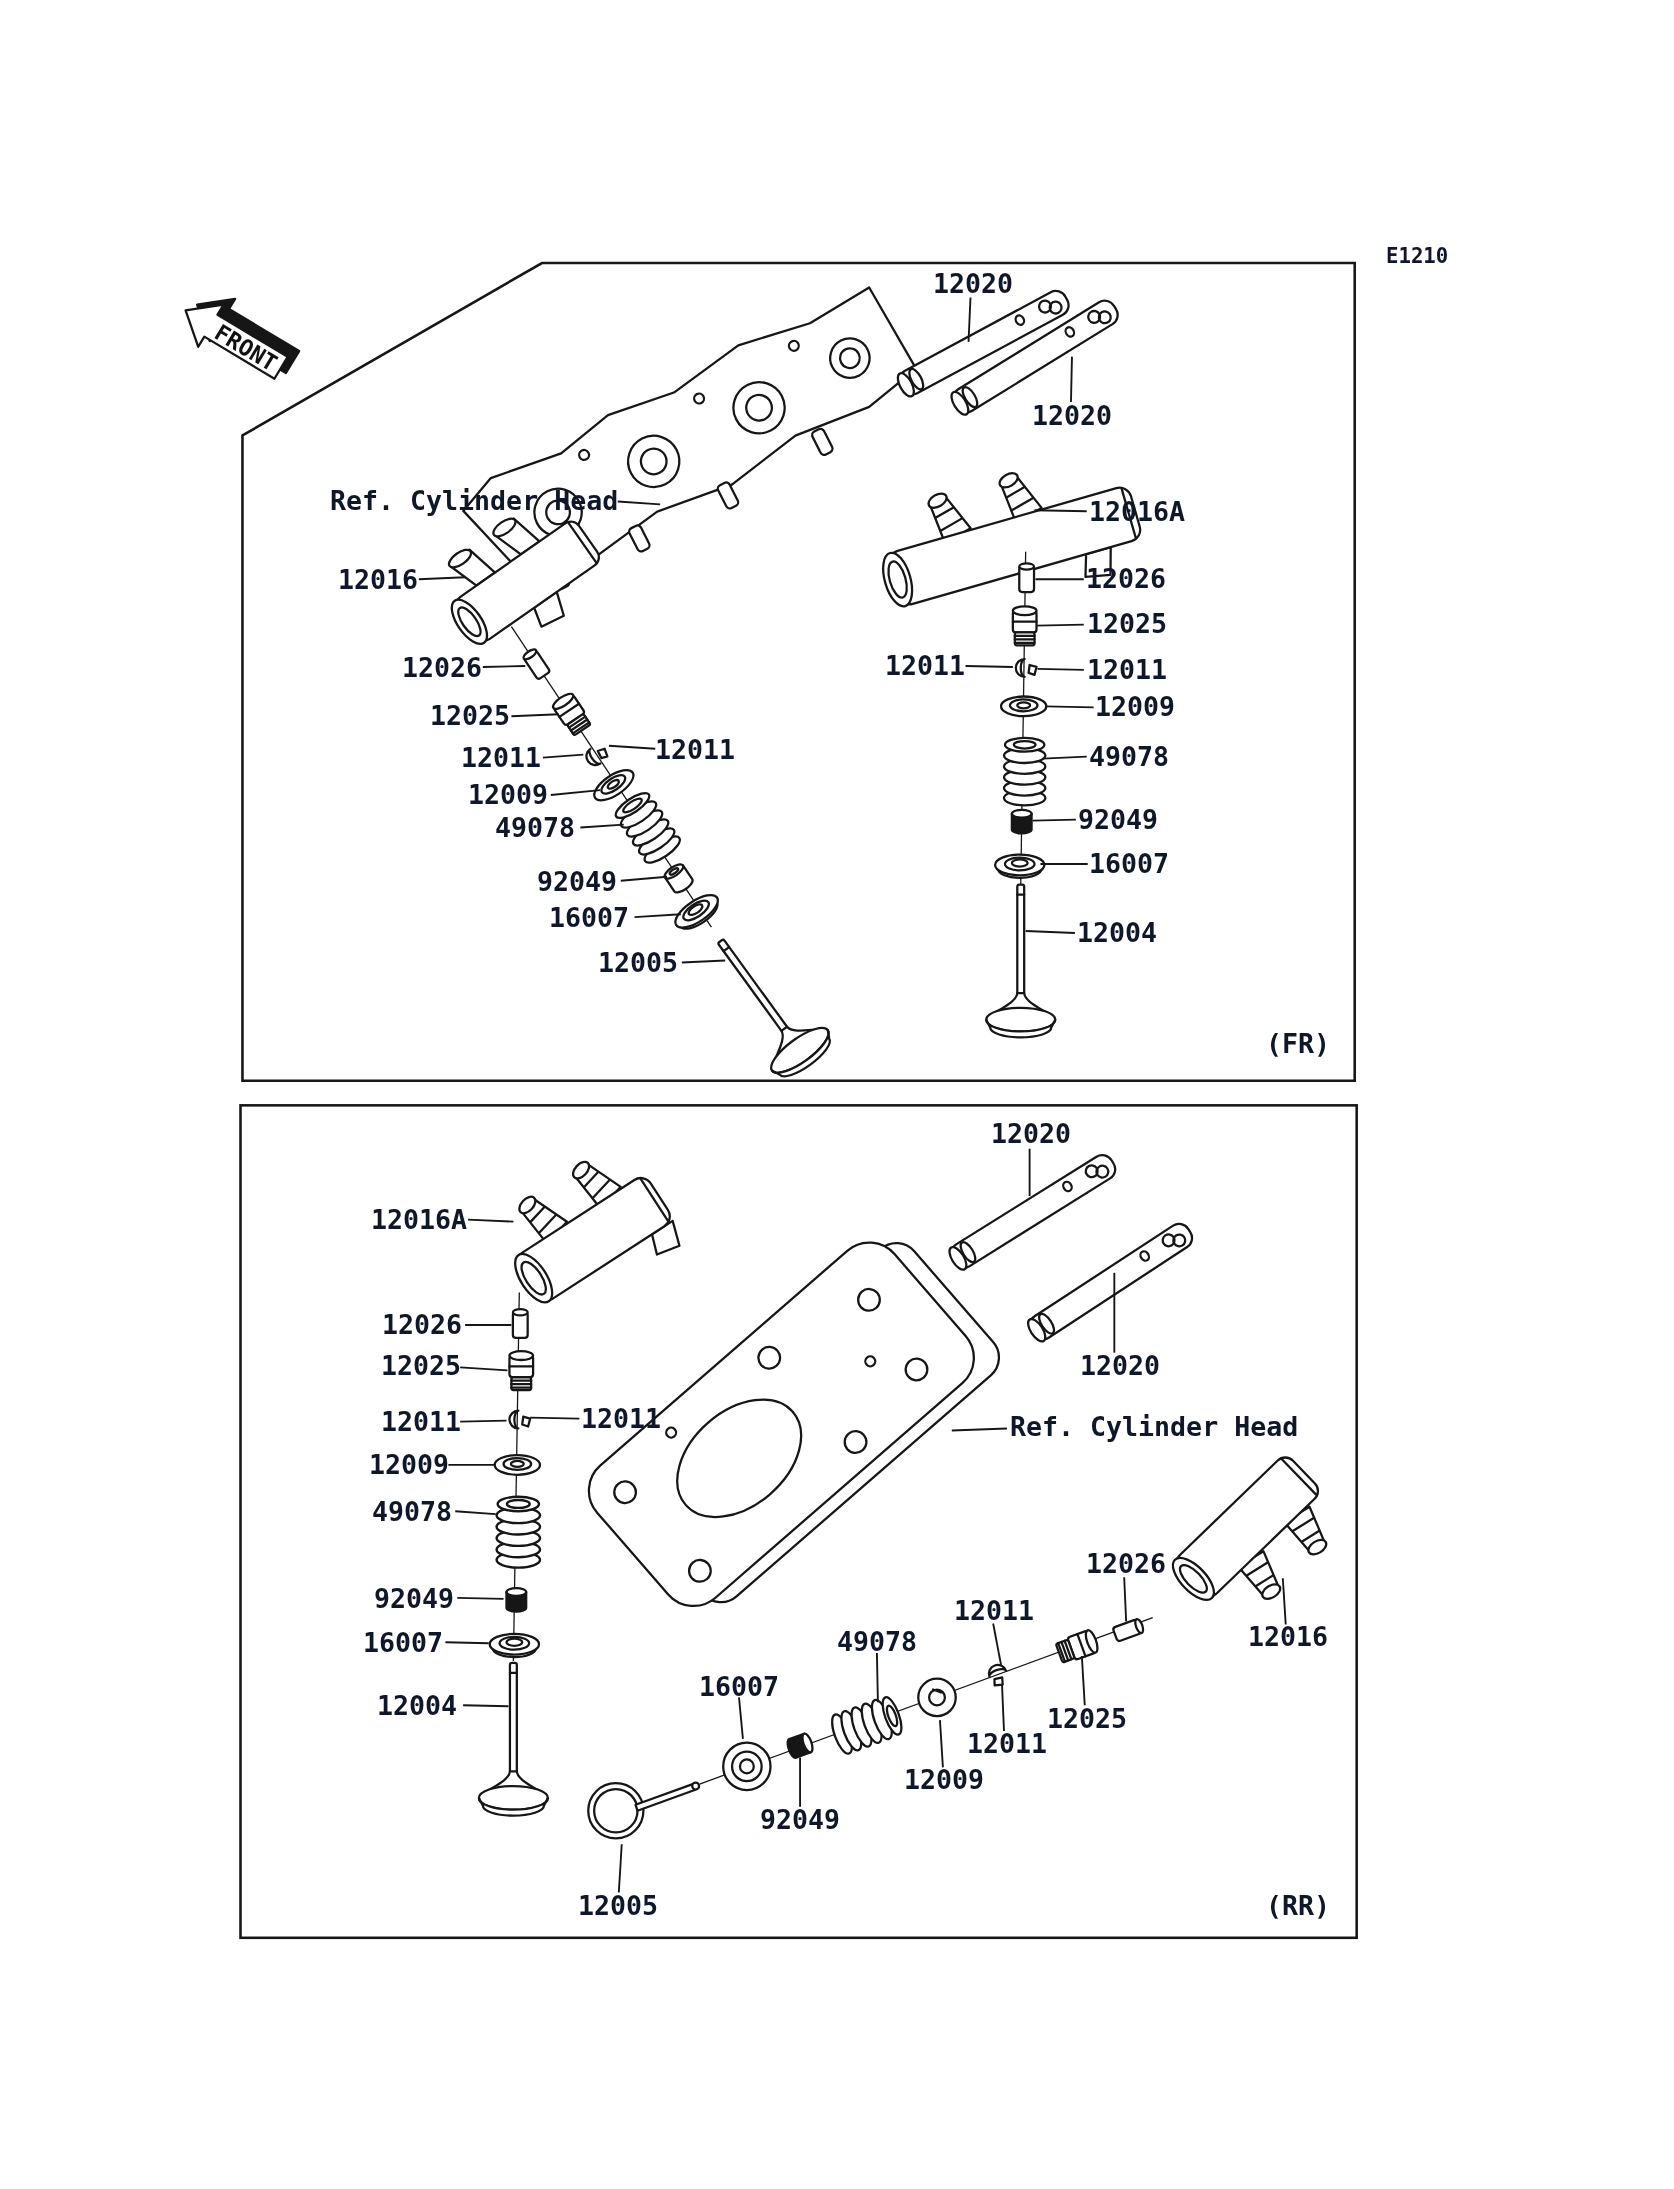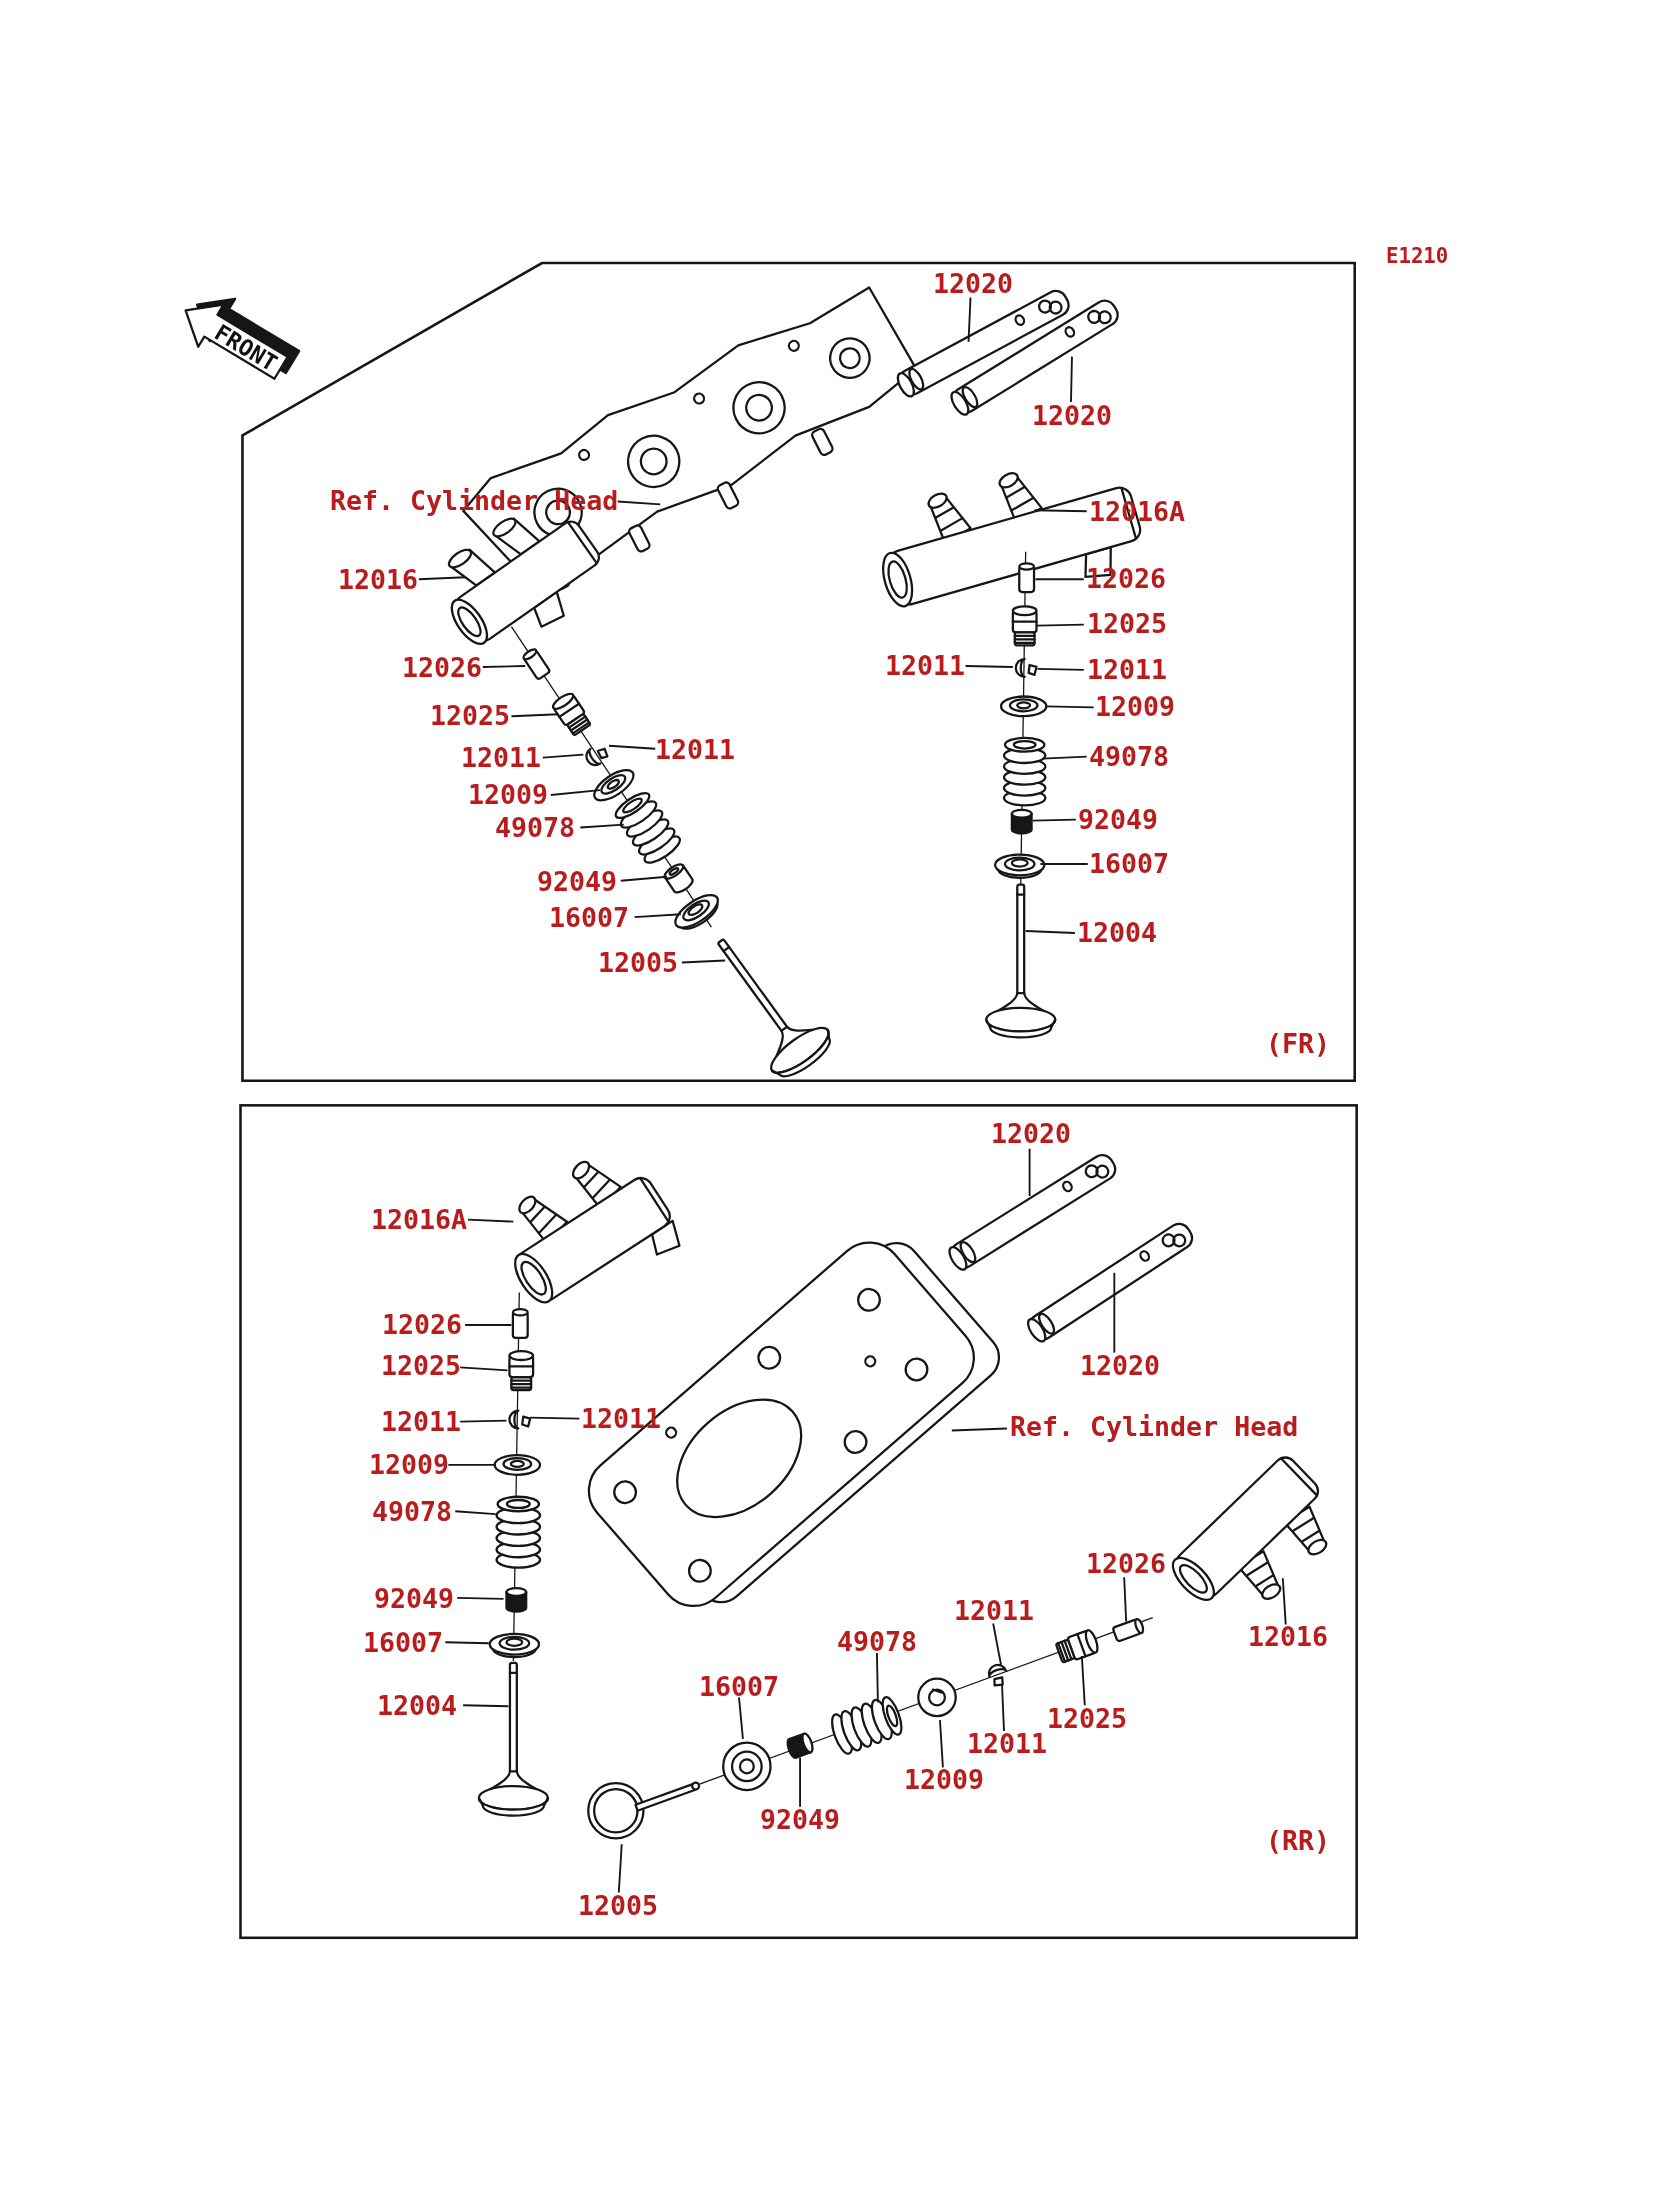--- a/index.html
+++ b/index.html
@@ -5,21 +5,21 @@
   html,body{margin:0;padding:0;background:#ffffff;}
   .page{position:relative;width:1675px;height:2190px;background:#ffffff;overflow:hidden;
         font-family:"DejaVu Sans Mono",monospace;color:#161616;}
   #art{position:absolute;left:0;top:0;}
   #art .part *{stroke:#161616;stroke-width:2.3;fill:#ffffff;stroke-linejoin:round;stroke-linecap:round;}
   #art .panelborder{fill:none;stroke:#161616;stroke-width:2.6;}
   #art .leader line{stroke:#161616;stroke-width:1.9;stroke-linecap:butt;}
   #art .axis{stroke:#161616;stroke-width:1.3;fill:none;}
   #art text{font-family:"DejaVu Sans Mono",monospace;font-weight:bold;fill:#111111;stroke:none;}
   .lbl{position:absolute;white-space:pre;font:bold 26.6px/1.0 "DejaVu Sans Mono",monospace;
-       color:#b91c1c;letter-spacing:0px;}
+       color:#0f172a;letter-spacing:0px;}
   .code{font-size:20.7px;}
 </style>
 </head>
 <body>
 
 <div class="page">
 
 <svg id="art" width="1675" height="2190" viewBox="0 0 1700 2223">
   <defs>
     <g id="shaft">
@@ -430,16 +430,16 @@
 <div class="lbl" style="left:954px;top:1598px">12011</div>
 <div class="lbl" style="left:837px;top:1629px">49078</div>
 <div class="lbl" style="left:699px;top:1674px">16007</div>
 <div class="lbl" style="left:1086px;top:1551px">12026</div>
 <div class="lbl" style="left:1047px;top:1706px">12025</div>
 <div class="lbl" style="left:967px;top:1731px">12011</div>
 <div class="lbl" style="left:904px;top:1767px">12009</div>
 <div class="lbl" style="left:760px;top:1807px">92049</div>
 <div class="lbl" style="left:1248px;top:1624px">12016</div>
 <div class="lbl" style="left:578px;top:1893px">12005</div>
-<div class="lbl" style="left:1266px;top:1828px">(RR)</div>
+<div class="lbl" style="left:1266px;top:1893px">(RR)</div>
 
 </div>
 
 
 </body></html>

